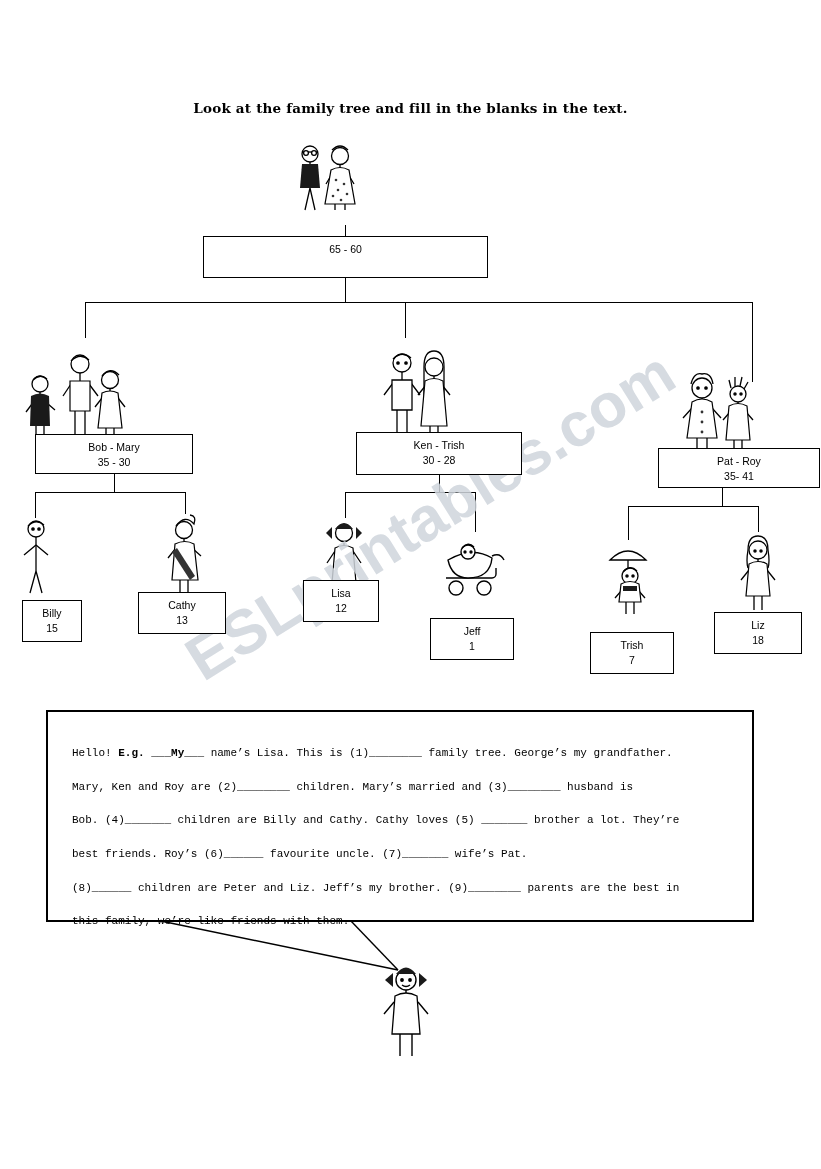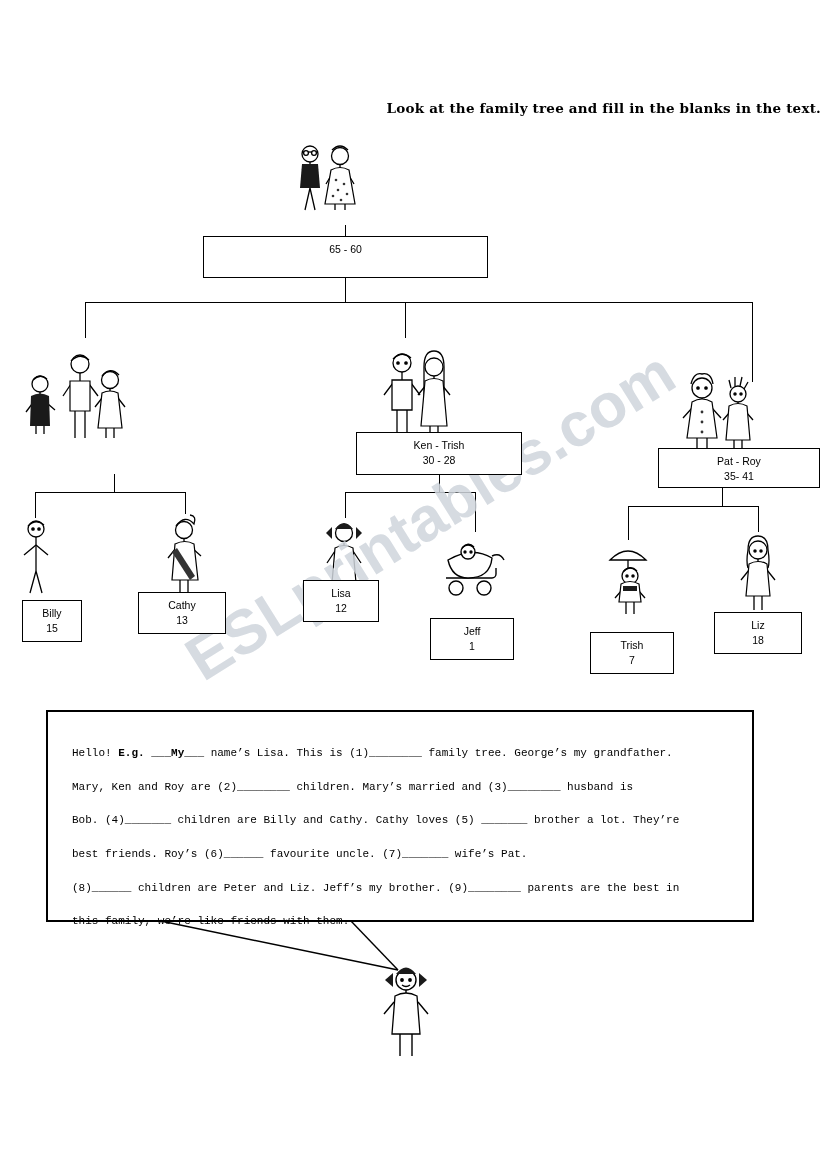--- a/index.html
+++ b/index.html
@@ -21,21 +21,21 @@
     width: 821px;
     height: 1169px;
   }
 
   
   .title {
     position: absolute;
     left: 0;
     top: 100px;
     width: 821px;
-    text-align: right;
+    text-align: center;
     font-family: "DejaVu Serif", serif;
     font-size: 13.5px;
     font-weight: bold;
     letter-spacing: 0.2px;
   }
 
   
   .watermark {
     position: absolute;
     left: 110px;
@@ -187,20 +187,24 @@
           <circle cx="88" cy="30" r="8.5" fill="#fff"></circle>
           <path d="M80 26 q8 -10 17 -1"></path>
           <path d="M88 39 v4"></path>
           <path d="M80 48 l-7 9 M96 48 l7 9"></path>
           <path d="M84 88 v-10 M92 88 v-10"></path>
         </g>
         <path d="M9 46 q9 -5 18 0 l1 30 h-20 z" fill="#1a1a1a"></path>
         <path d="M48 31 h20 v30 h-20 z" fill="#fff" stroke="#000" stroke-width="1.2"></path>
         <path d="M80 43 q8 -4 16 0 l4 35 h-24 z" fill="#fff" stroke="#000" stroke-width="1.2"></path>
       </svg>
+    </div>
+    <div class="node-box" style="left:35px; top:434px; width:158px; height:40px;">
+      <span class="l1">Bob - Mary</span>
+      <span class="l2">35 -  30</span>
     </div>
 
     <div class="line vline" style="left:114px; top:474px; height:18px;"></div>
     <div class="line hline" style="left:35px; top:492px; width:150px;"></div>
     <div class="line vline" style="left:35px; top:492px; height:26px;"></div>
     <div class="line vline" style="left:185px; top:492px; height:22px;"></div>
 
     <div class="fig" style="left:14px; top:515px;">
       <svg width="48" height="80" viewBox="0 0 48 80">
         <g stroke="#000" stroke-width="1.3" fill="none">

